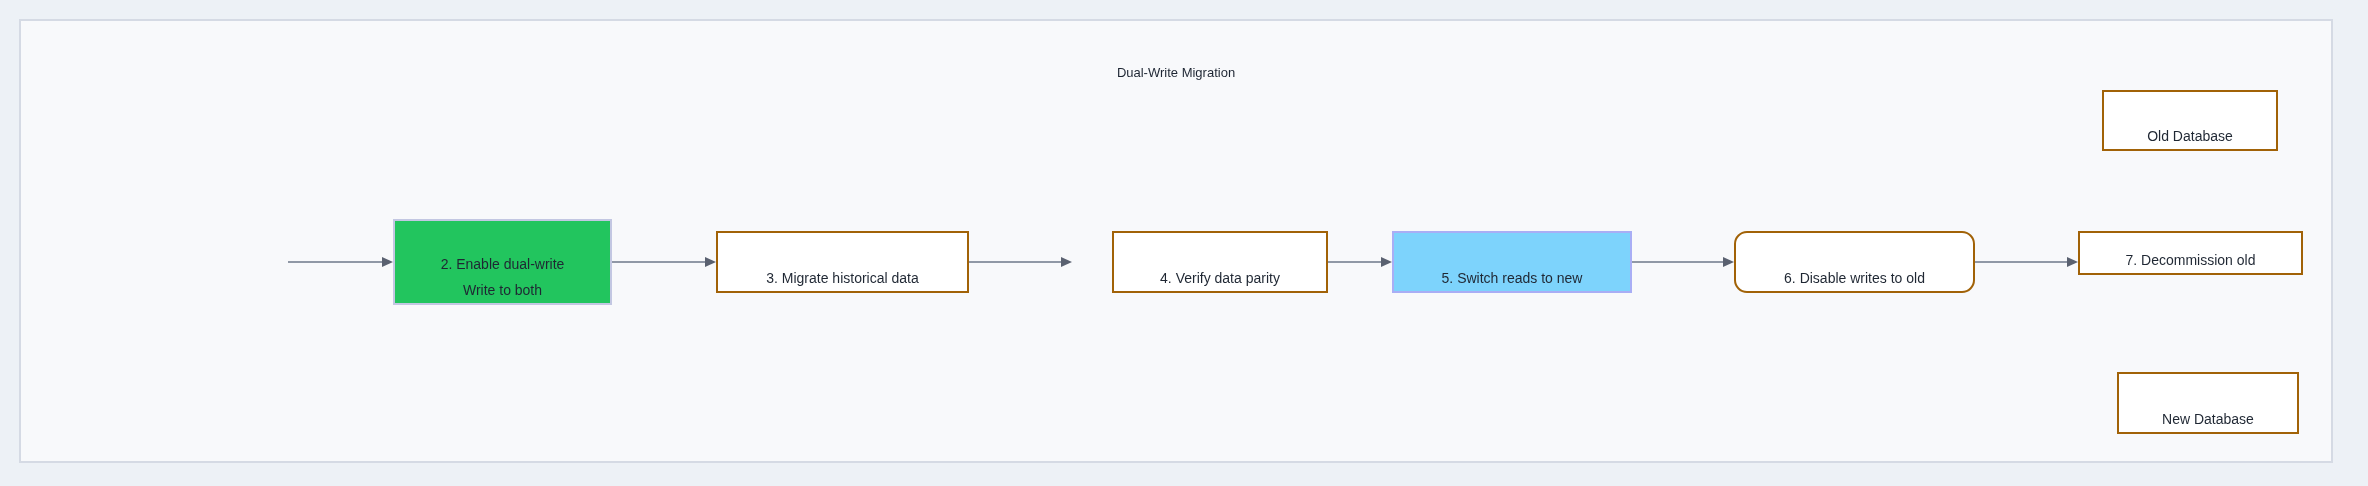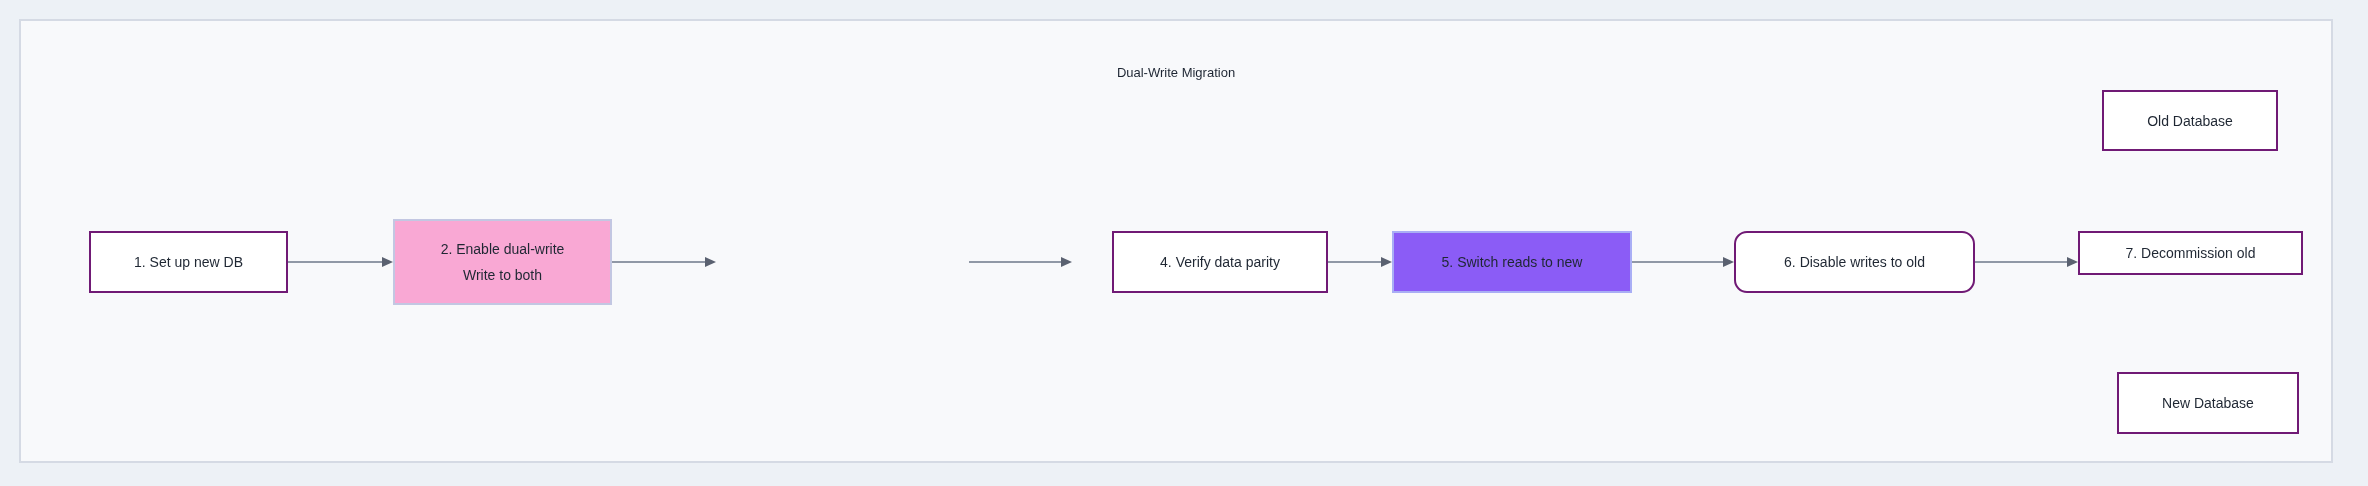--- a/index.html
+++ b/index.html
@@ -22,33 +22,33 @@
     left: 0; top: 12px;
     width: 100%;
     text-align: center;
     font-size: 13px;
     color: #1e2633;
     margin-top: 32px;
   }
   .node {
     position: absolute;
     background: #ffffff;
-    border: 2px solid #701a75;
+    border: 2px solid #a16207;
     display: flex;
     flex-direction: column;
     align-items: center;
-    justify-content: center;
+    justify-content: flex-end;
     font-size: 14px;
     color: #1f2733;
     text-align: center;
     line-height: 26px;
     cursor: default;
   }
-  .node--yellow { background: #f9a8d4; border-color: #c3c7e2; }
-  .node--teal   { background: #8b5cf6; border-color: #a9aef5; }
+  .node--yellow { background: #22c55e; border-color: #c3c7e2; }
+  .node--teal   { background: #7dd3fc; border-color: #a9aef5; }
 
   
   #n-step1  { left:   68px; top: 210px; width: 199px; height: 62px; }
   #n-step2  { left:  372px; top: 198px; width: 219px; height: 86px; }
   #n-step3  { left:  695px; top: 210px; width: 253px; height: 62px; }
   #n-step4  { left: 1051px; top: 210px; width: 216px; height: 62px; margin-left: 40px; }
   #n-step5  { left: 1371px; top: 210px; width: 240px; height: 62px; }
   #n-step6  { left: 1713px; top: 210px; width: 241px; height: 62px; border-radius: 13px; }
   #n-step7  { left: 2057px; top: 210px; width: 225px; height: 44px; }
   #n-olddb  { left: 2081px; top:  69px; width: 176px; height: 61px; }
@@ -104,29 +104,29 @@
   </div>
   <div class="edge" id="e5">
     <div class="edge-line"></div>
     <div class="edge-arrow"></div>
   </div>
   <div class="edge" id="e6">
     <div class="edge-line"></div>
     <div class="edge-arrow"></div>
   </div>
 
-  <div class="node" id="n-step1">
-    <span>1. Set up new DB</span>
-  </div>
 
   <div class="node node--yellow" id="n-step2">
     <span>2. Enable dual-write</span>
     <span>Write to both</span>
   </div>
 
+  <div class="node" id="n-step3">
+    <span>3. Migrate historical data</span>
+  </div>
 
   <div class="node" id="n-step4">
     <span>4. Verify data parity</span>
   </div>
 
   <div class="node node--teal" id="n-step5">
     <span>5. Switch reads to new</span>
   </div>
 
   <div class="node" id="n-step6">

